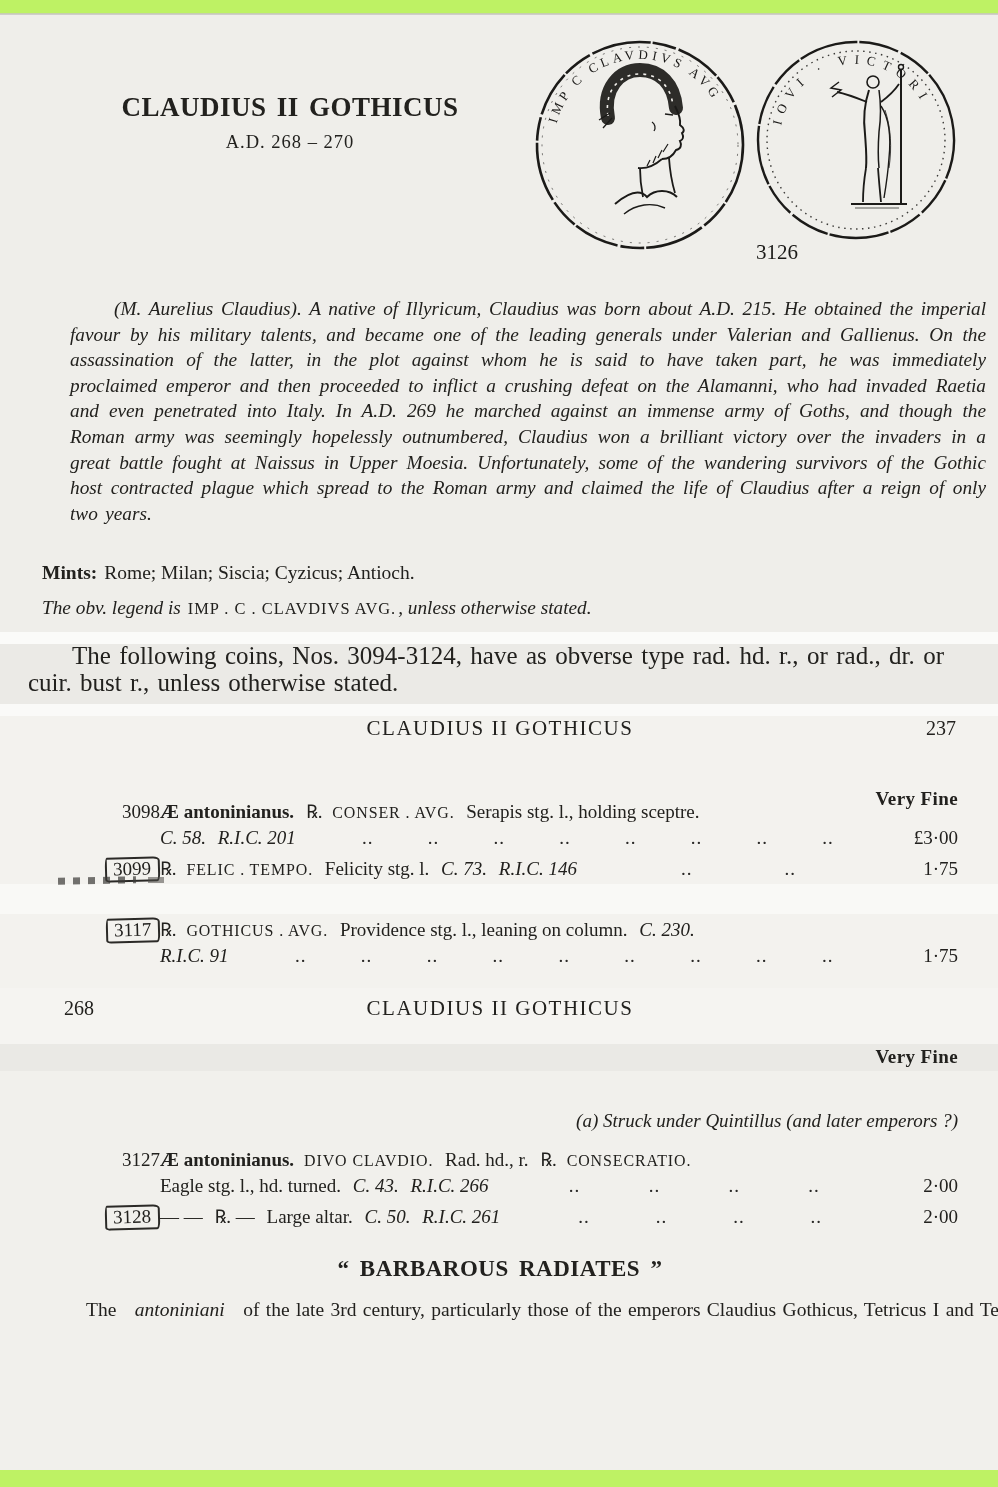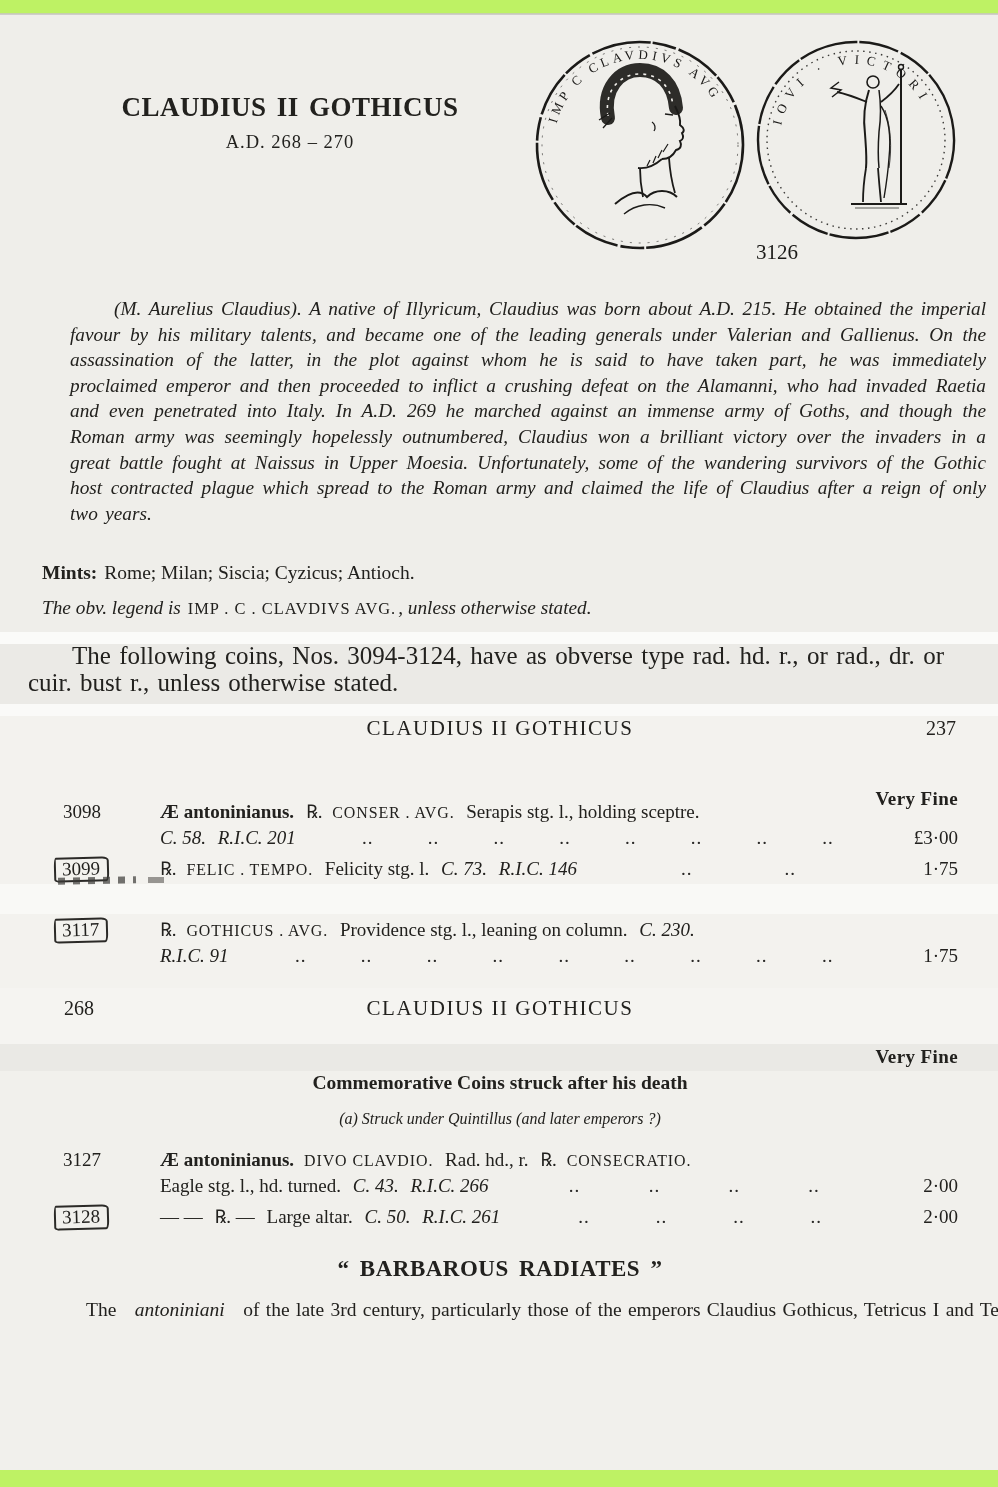--- a/index.html
+++ b/index.html
@@ -26,29 +26,29 @@
   .legend-note .sc{font-size:.85em;letter-spacing:1px;margin:0 2px;}
   .following-note{left:28px;top:643px;width:916px;font-size:25px;line-height:26.5px;text-align:justify;text-indent:44px;word-spacing:2px;}
 
   
   .run-head{left:42px;width:916px;text-align:center;font-size:21px;letter-spacing:1.5px;}
   .run-head .pgnum-right{position:absolute;right:2px;top:1px;font-size:20px;letter-spacing:0;}
   .run-head .pgnum-left{position:absolute;left:22px;top:1px;font-size:20px;letter-spacing:0;}
   .grade{left:42px;width:916px;text-align:right;font-weight:bold;font-size:19px;letter-spacing:.4px;margin-top:24px;}
 
   .section-title{left:42px;width:916px;text-align:center;font-weight:bold;font-size:19.5px;}
-  .subsection-title{left:42px;width:916px;text-align:center;font-style:italic;font-size:16px;}
+  .subsection-title{left:42px;width:916px;text-align:right;font-style:italic;font-size:19px;}
   .barb-title{left:42px;width:916px;text-align:center;font-weight:bold;font-size:23px;letter-spacing:.5px;word-spacing:4px;}
   .barb-body{left:42px;top:1296px;width:916px;font-size:19.5px;line-height:27.6px;text-align:justify;text-indent:44px;word-spacing:1.5px;}
   .barb-body .s-ital{font-style:italic;}
 
   
   .rows{left:42px;width:916px;}
   .cat-line{display:flex;align-items:baseline;height:28.5px;font-size:19px;}
-  .num-cell{flex:0 0 118px;padding-left:21px;box-sizing:border-box;}
+  .num-cell{flex:0 0 118px;padding-left:21px;box-sizing:border-box;text-align:right;}
   .boxed-num{display:inline-block;border:2.4px solid #2b2a27;padding:0 7px 2px 6px;margin-left:-9px;
     transform:rotate(-1.6deg);border-radius:2px 7px 3px 5px / 9px 4px 8px 3px;line-height:1.02;background:transparent;}
   .line-content{flex:1;display:flex;align-items:baseline;min-width:0;}
   .seg{white-space:nowrap;}
   .seg + .seg{margin-left:.62em;}
   .s-bold{font-weight:bold;}
   .s-sc{font-size:.84em;letter-spacing:.9px;}
   .s-ital{font-style:italic;}
   .dots{flex:1;display:flex;justify-content:space-evenly;margin:0 12px;letter-spacing:1px;color:#2a2927;}
   .price{min-width:58px;text-align:right;}
@@ -234,21 +234,20 @@
         </span>
       </div>
     </div>
 
   <div class="abs run-head" style="top:996px;">
     <span class="pgnum-left">268</span>
     <span>CLAUDIUS II GOTHICUS</span>
   </div>
   <div class="abs grade" style="top:1022px;">Very Fine</div>
 
-  <div class="abs section-title" style="top:1072px;">Commemorative Coins struck after his death</div>
   <div class="abs subsection-title" style="top:1110px;">(a) Struck under Quintillus (and later emperors ?)</div>
 
   <div class="abs rows" style="top:1146px;">
       <div class="cat-line">
         <span class="num-cell"><span class="plain-num">3127</span></span>
         <span class="line-content">
           <span class="seg s-bold">Æ antoninianus.</span>
           <span class="seg s-sc">DIVO CLAVDIO.</span>
           <span class="seg s-plain">Rad. hd., r.</span>
           <span class="seg s-plain">℞.</span>

